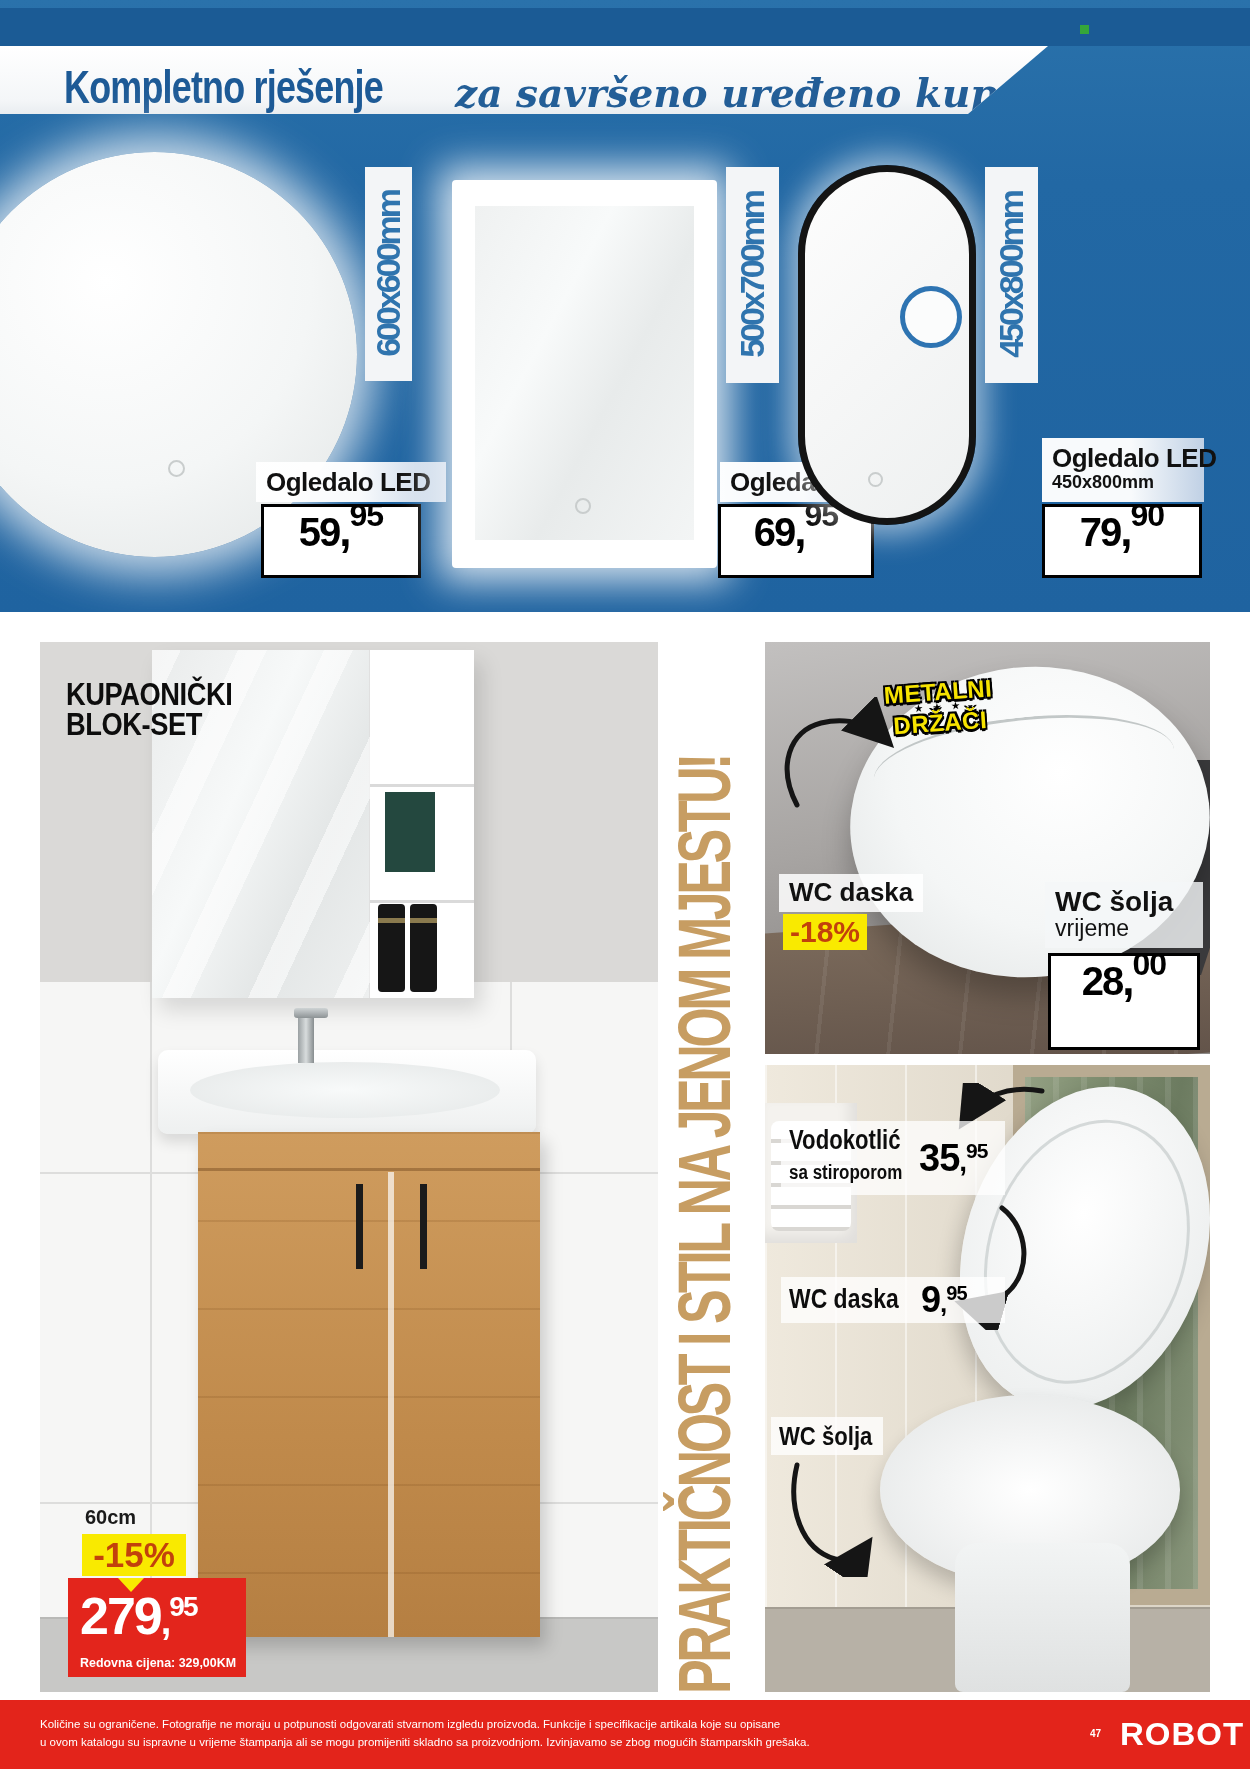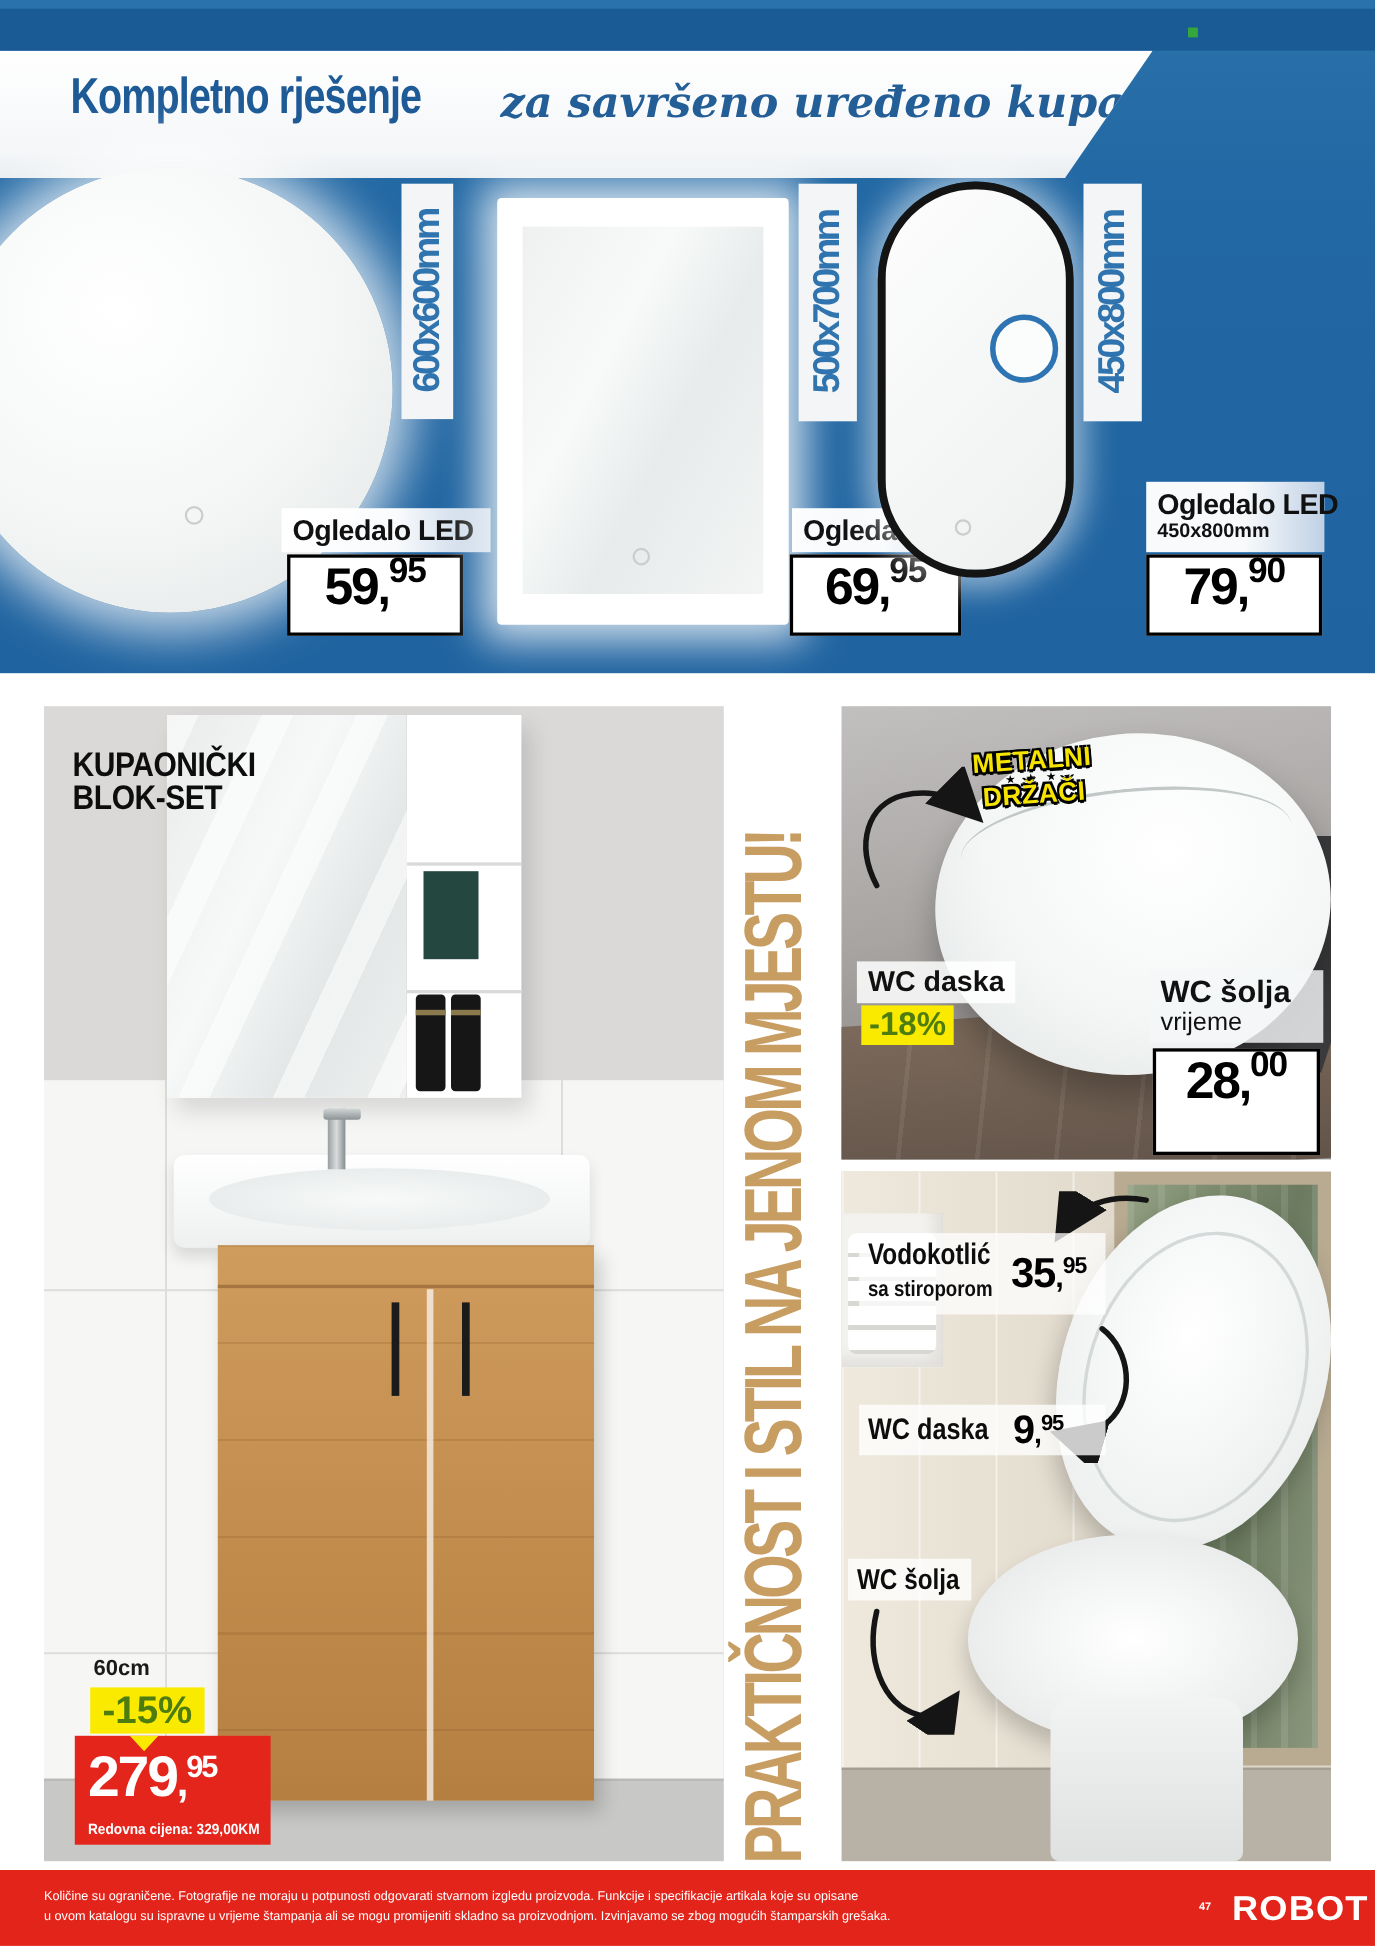--- a/index.html
+++ b/index.html
@@ -4,21 +4,21 @@
 <style>
   * { margin:0; padding:0; box-sizing:border-box; }
   body { width:1250px; height:1769px; font-family:"Liberation Sans", sans-serif; background:#ffffff; position:relative; overflow:hidden; }
   .abs { position:absolute; }
 
   
   .blue-bg { left:0; top:0; width:1250px; height:612px; background:linear-gradient(180deg,#2a72ab 0%,#2268a4 30%,#1f63a0 100%); }
   .blue-strip { left:0; top:8px; width:1250px; height:38px; background:#1b5b95; }
   .green-dot { left:1080px; top:25px; width:9px; height:9px; background:#35a63a; }
 
-  .banner { left:0; top:46px; width:1048px; height:116px;
+  .banner { left:0; top:46px; width:1048px; height:68px;
     background:linear-gradient(180deg,#ffffff 0%,#f4f6f8 80%,#e9edf0 100%);
     clip-path:polygon(0 0,100% 0,calc(100% - 80px) 100%,0 100%);
     box-shadow:0 4px 10px rgba(0,0,0,.25);text-decoration:underline; }
   .banner-title { left:64px; top:14px; font-size:46px; font-weight:800; letter-spacing:-1px;
     color:#1d5a96; transform:scaleX(.78); transform-origin:left center; white-space:nowrap; }
   .banner-script { left:455px; top:24px; font-size:39px; font-style:italic; font-weight:600;
     font-family:"DejaVu Serif", serif; color:#235e97; white-space:nowrap; }
 
   
   .mirror1 { left:-48px; top:152px; width:405px; height:405px; border-radius:50%;
@@ -47,21 +47,21 @@
     border:5px solid #2e74b2; background:#fbfcfc; }
   .m3-sensor { left:868px; top:472px; width:15px; height:15px; }
 
   
   .pb-label { height:40px; background:linear-gradient(90deg,rgba(255,255,255,.97) 55%,rgba(209,220,236,.9));
     color:#111; font-size:26px; font-weight:800; letter-spacing:-.5px; padding:5px 10px 0; white-space:nowrap; }
   .pb-label .sub { display:block; font-size:18px; font-weight:700; margin-top:-2px; letter-spacing:0; }
   .b3-label { height:64px !important; }
   .price-box { background:#ffffff; border:3px solid #000; display:flex; align-items:flex-start; justify-content:center; padding-top:2px; }
   .bp { color:#000; font-weight:800; line-height:1; letter-spacing:-2px; white-space:nowrap; }
-  .bp .main { font-size:47px; }
+  .bp .main { font-size:40px; }
   .bp .comma { font-size:44px; }
   .bp .cents { font-size:32px; position:relative; top:-20px; letter-spacing:-1px; }
 
   
   .photo-left { left:40px; top:642px; width:618px; height:1050px; background:#dad9d7; overflow:hidden; }
   .pl-tilewall { left:0; top:340px; width:618px; height:640px; background:#f6f6f5;
     background-image:linear-gradient(#dddddc 2px, transparent 2px),linear-gradient(90deg,#dddddc 2px, transparent 2px);
     background-size:1000px 330px, 360px 1000px; background-position:0 190px, 110px 0; }
   .pl-floor { left:0; top:975px; width:618px; height:75px; background:#c8c8c6; border-top:2px solid #b9b9b7; }
   .pl-cabinet { left:112px; top:8px; width:322px; height:348px; background:#ffffff; box-shadow:8px 12px 20px rgba(0,0,0,.13); }
@@ -83,21 +83,21 @@
     background:linear-gradient(180deg,#cf9c5e 0%,#c08a4b 60%,#b57f42 100%);
     background-image:repeating-linear-gradient(180deg, rgba(110,64,18,.16) 0 2px, transparent 2px 88px),
       linear-gradient(180deg,#cf9c5e 0%,#c08a4b 60%,#b57f42 100%); box-shadow:6px 10px 16px rgba(0,0,0,.18); }
   .wc-topline { left:0; top:36px; width:342px; height:3px; background:rgba(90,50,12,.35); }
   .wc-gap { left:190px; top:40px; width:6px; height:465px; background:rgba(250,246,240,.75); }
   .wc-handle { width:7px; height:85px; background:#1b1b1b; }
 
   .kupa-title { left:26px; top:38px; font-size:31px; font-weight:800; line-height:.98; color:#0d0d0d;
     transform:scaleX(.88); transform-origin:left top; letter-spacing:-.5px; }
   .size-60 { left:45px; top:864px; font-size:20px; font-weight:700; color:#1a1a1a; }
-  .disc-badge { background:#f9ea00; color:#4d7c0f; font-weight:800; display:flex; align-items:center; justify-content:center; }
+  .disc-badge { background:#f9ea00; color:#c2410c; font-weight:800; display:flex; align-items:center; justify-content:center; }
   .disc15 { left:42px; top:892px; width:104px; height:42px; font-size:35px; }
   .red-block { background:#e3251c; color:#fff; }
   .red-notch { width:0; height:0; border-left:13px solid transparent; border-right:13px solid transparent; border-top:14px solid #f9ea00; }
   .redblock-left { left:28px; top:936px; width:178px; height:99px; }
   .rp { color:#fff; font-weight:800; line-height:1; letter-spacing:-2px; white-space:nowrap; }
   .redblock-left .rp { position:absolute; left:12px; top:12px; }
   .redblock-left .rp .main { font-size:52px; } .redblock-left .rp .comma { font-size:38px; }
   .redblock-left .rp .cents { font-size:28px; position:relative; top:-18px; }
   .regular { position:absolute; left:12px; bottom:7px; font-size:13.5px; font-weight:700; color:#fff;
     transform:scaleX(.92); transform-origin:left; white-space:nowrap; }

